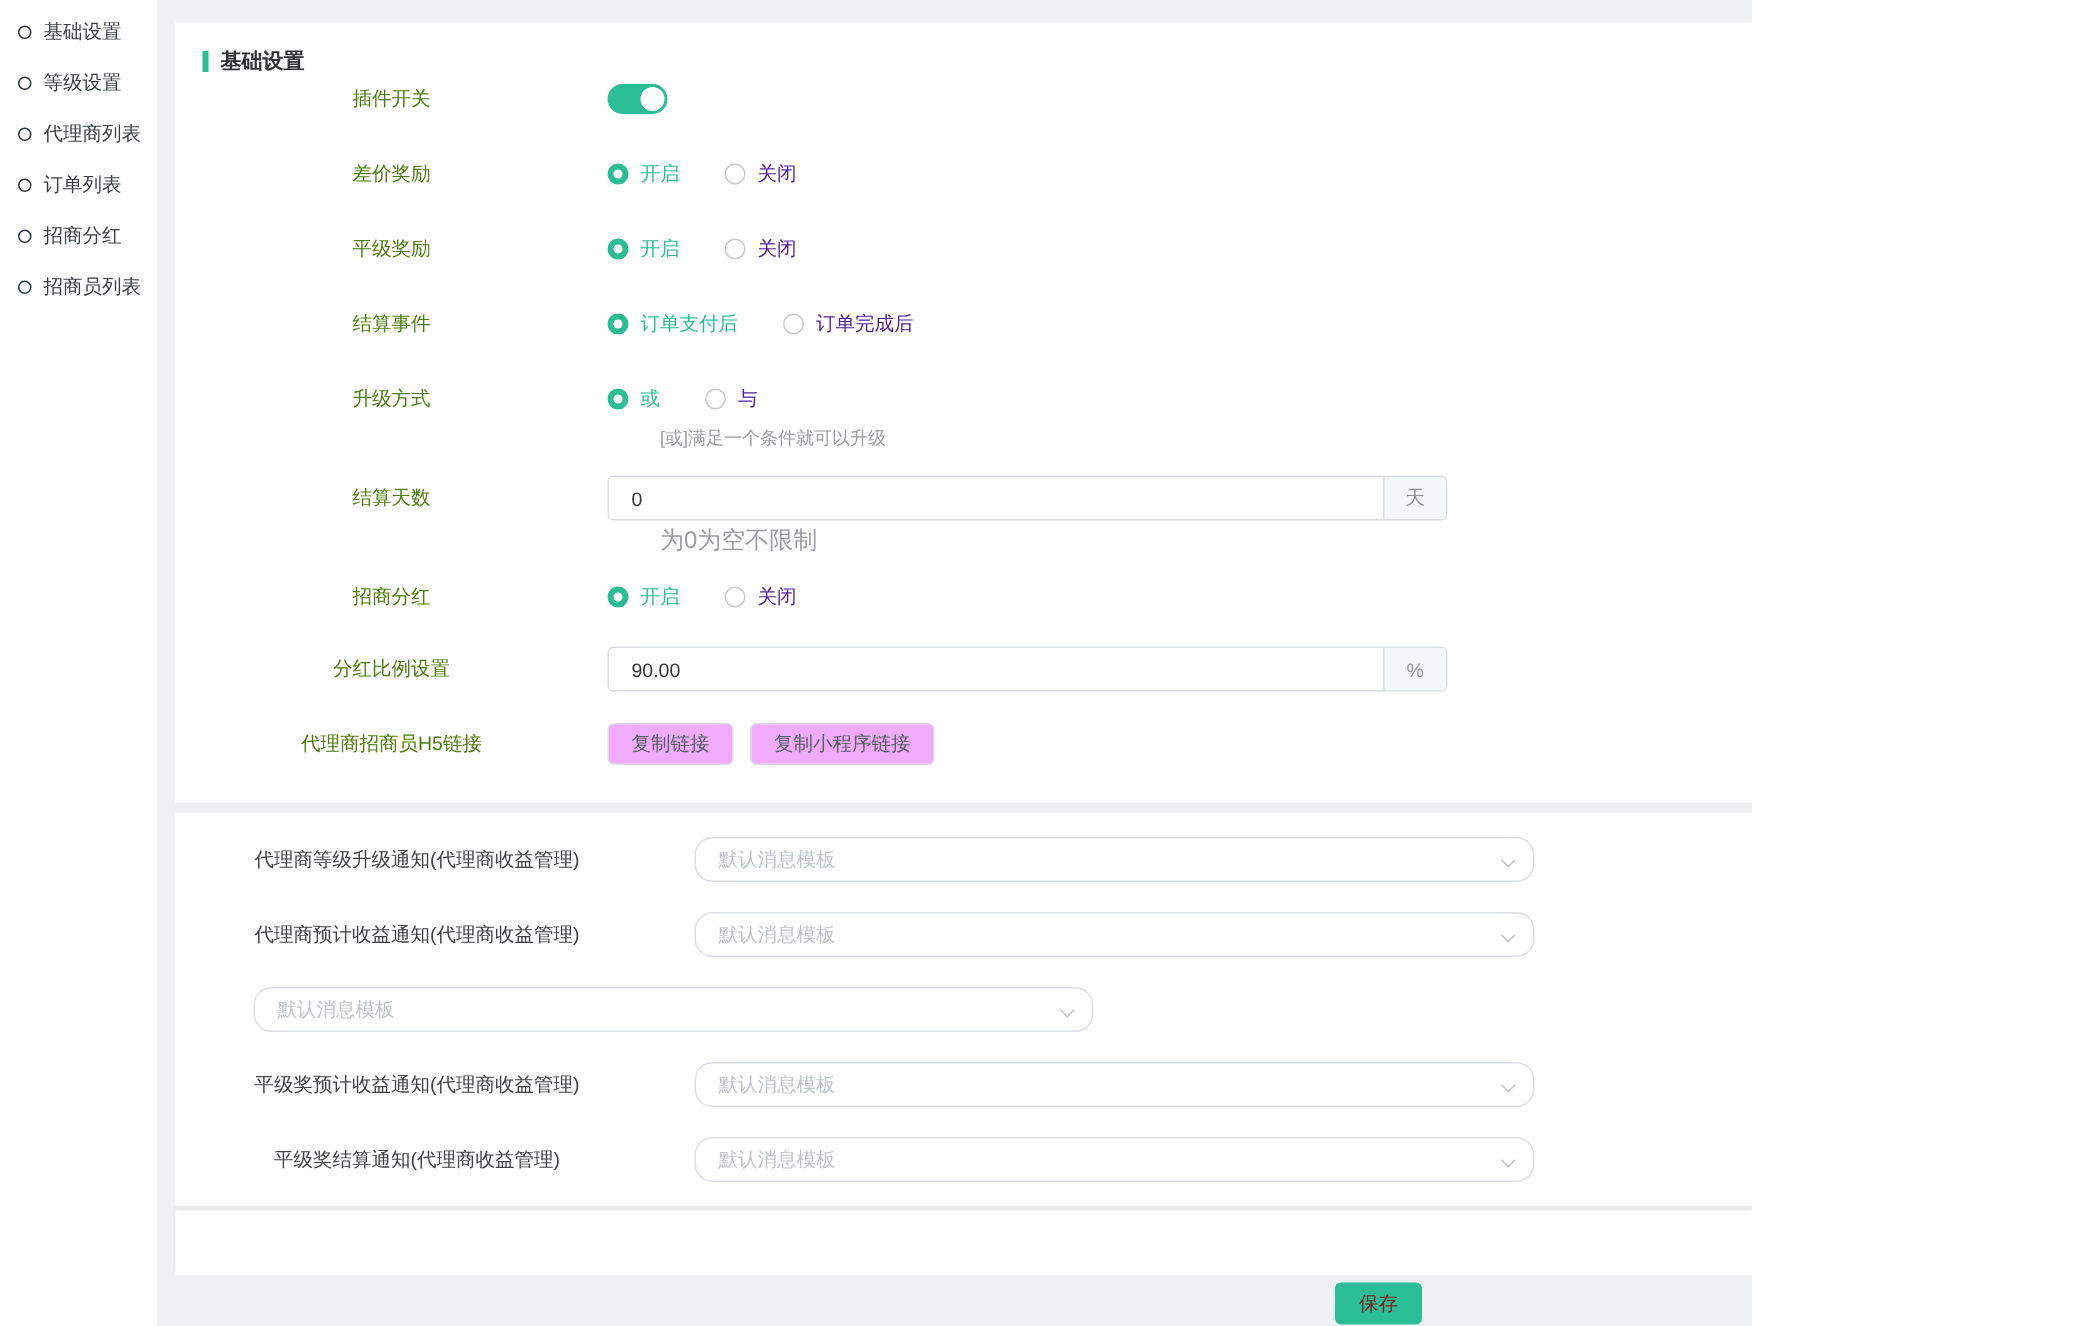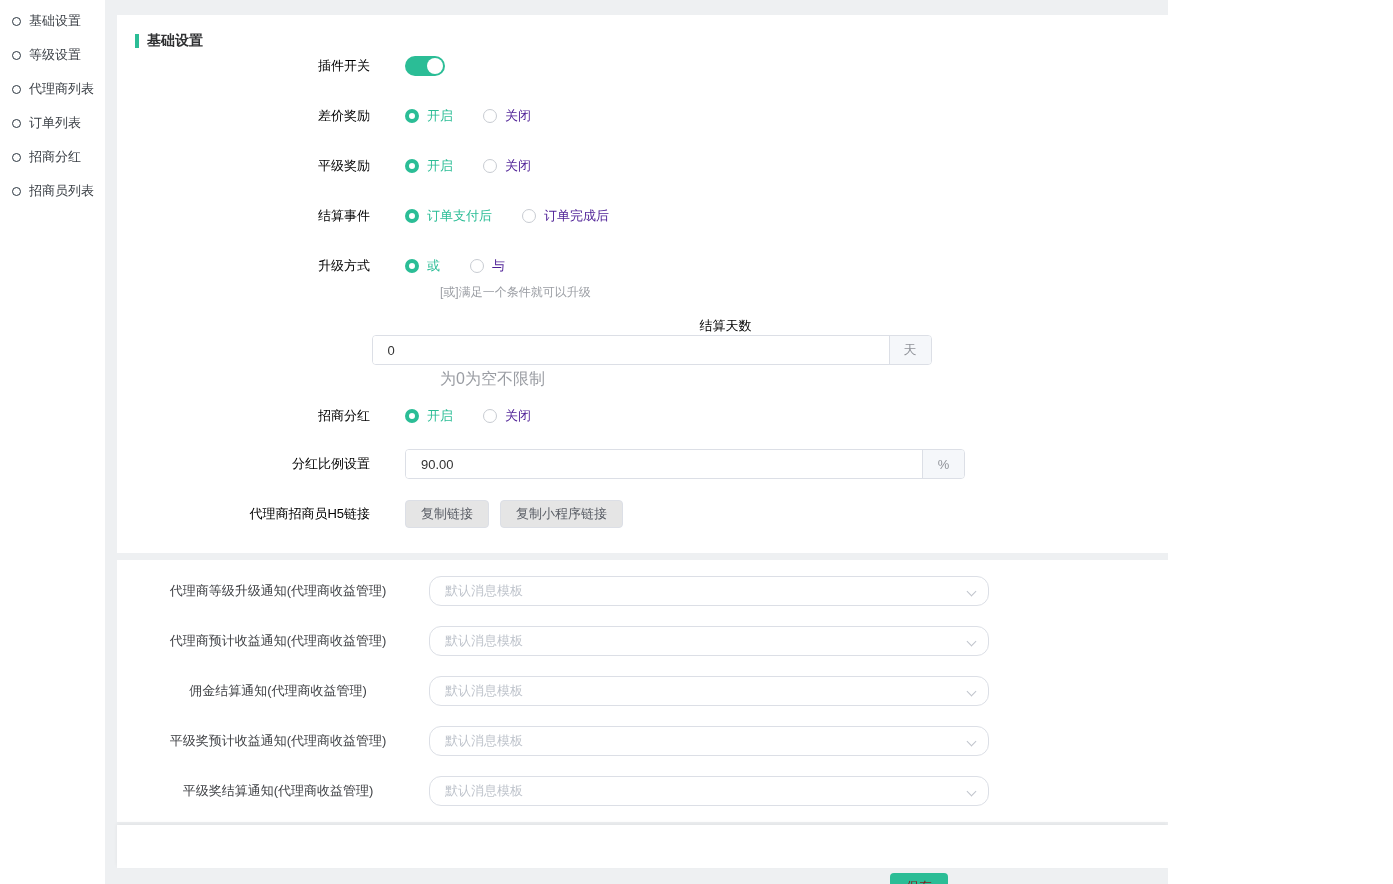--- a/index.html
+++ b/index.html
@@ -16,24 +16,24 @@
   .main { flex:1; background:#eef0f2; padding:15px 0 0 12px; display:flex; flex-direction:column; overflow:hidden; }
   .card { background:#fff; width:100%; }
   .card-basic { padding:18px 0 24px 18px; }
   .card-notify { padding:14px 0 16px 18px; margin-top:7px; }
 
   .sec-title { display:flex; align-items:center; height:16px; }
   .sec-bar { width:4px; height:14px; background:#2bbd96; margin-right:8px; }
   .sec-text { font-size:14px; font-weight:bold; color:#303133; }
 
   .frow { display:flex; align-items:center; min-height:30px; }
-  .flabel { width:270px; padding-right:35px; text-align:right; color:#000000; flex-shrink:0; }
+  .flabel { width:270px; padding-right:18px; text-align:center; color:#4d7c0f; flex-shrink:0; }
   .flabel2 { width:294px; padding-right:8px; text-align:center; color:#404246; flex-shrink:0; }
 
-  .mt2{margin-top:2px;} .mt14{margin-top:14px;} .mt16{margin-top:16px;flex-direction:column;}
+  .mt2{margin-top:2px;} .mt14{margin-top:14px;} .mt16{margin-top:16px;}
   .mt18{margin-top:18px;} .mt20{margin-top:20px;}
 
   
   .toggle { width:40px; height:20px; border-radius:10px; background:#2bbd96; position:relative; cursor:pointer; }
   .toggle .knob { position:absolute; right:2px; top:2px; width:16px; height:16px; border-radius:50%; background:#fff; }
 
   
   .radio { display:flex; align-items:center; margin-right:30px; cursor:pointer; }
   .rdot { width:14px; height:14px; border-radius:50%; border:1px solid #c8ccd2; background:#fff; margin-right:8px; flex-shrink:0; }
   .rdot.checked { border:4px solid #2bbd96; }
@@ -44,25 +44,25 @@
   .tips { margin-left:305px; margin-top:2px; }
   .tip-line { font-size:12px; color:#9a9da3; line-height:18px; }
   .tip-single { margin-left:305px; margin-top:5px; font-size:16px; color:#9a9da3; line-height:17px; }
 
   
   .igroup { display:flex; width:560px; height:30px; border:1px solid #dcdfe6; border-radius:4px; overflow:hidden; background:#fff; }
   .igroup input { flex:1; border:none; outline:none; padding-left:15px; font-size:13px; color:#333; font-family:inherit; }
   .iaffix { width:42px; background:#f5f7fa; border-left:1px solid #dcdfe6; color:#909399; display:flex; align-items:center; justify-content:center; font-size:13px; }
 
   
-  .btn { height:28px; padding:0 15px; border:1px solid #dcdfe6; border-radius:4px; background:#e5e5e5; color:#5a5e66; font-size:13px; font-family:inherit; cursor:pointer; margin-right:11px; }
+  .btn { height:28px; padding:0 15px; border:1px solid #dcdfe6; border-radius:4px; background:#f0abfc; color:#5a5e66; font-size:13px; font-family:inherit; cursor:pointer; margin-right:11px; }
   .btn-save { height:28px; padding:0 16px; border:none; border-radius:4px; background:#2bbd96; color:#7f1d1d; font-size:13px; font-family:inherit; cursor:pointer;margin-top:40px; }
 
   
-  .select { position:relative; width:560px; height:30px; border:1px solid #dcdfe6; border-radius:12px; background:#fff; display:flex; align-items:center; padding-left:15px; cursor:pointer; }
+  .select { position:relative; width:560px; height:30px; border:1px solid #dcdfe6; border-radius:12px; background:#fff; display:flex; align-items:center; padding-left:15px; cursor:pointer;margin-left:34px; }
   .select .ph { color:#bfc4cc; }
   .chev { position:absolute; right:12px; top:11px; width:8px; height:8px; }
   .chev::before { content:""; position:absolute; left:0; top:0; width:6px; height:6px; border-right:1.5px solid #c0c4cc; border-bottom:1.5px solid #c0c4cc; transform:rotate(45deg); }
 
   
   .footer { height:43px; background:#fff; margin-top:3px; box-shadow:0 -2px 4px rgba(0,0,0,0.05); padding-top:8px; }
   .footer .btn-wrap { margin-left:773px; }
 </style>
 </head>
 <body>
@@ -210,21 +210,20 @@
 
       <div class="frow mt20">
         <div class="flabel2">代理商预计收益通知(代理商收益管理)</div>
         <div class="select">
           <span class="ph">默认消息模板</span>
           <span class="chev"></span>
         </div>
       </div>
 
       <div class="frow mt20">
-        <div class="flabel2">佣金结算通知(代理商收益管理)</div>
         <div class="select">
           <span class="ph">默认消息模板</span>
           <span class="chev"></span>
         </div>
       </div>
 
       <div class="frow mt20">
         <div class="flabel2">平级奖预计收益通知(代理商收益管理)</div>
         <div class="select">
           <span class="ph">默认消息模板</span>

